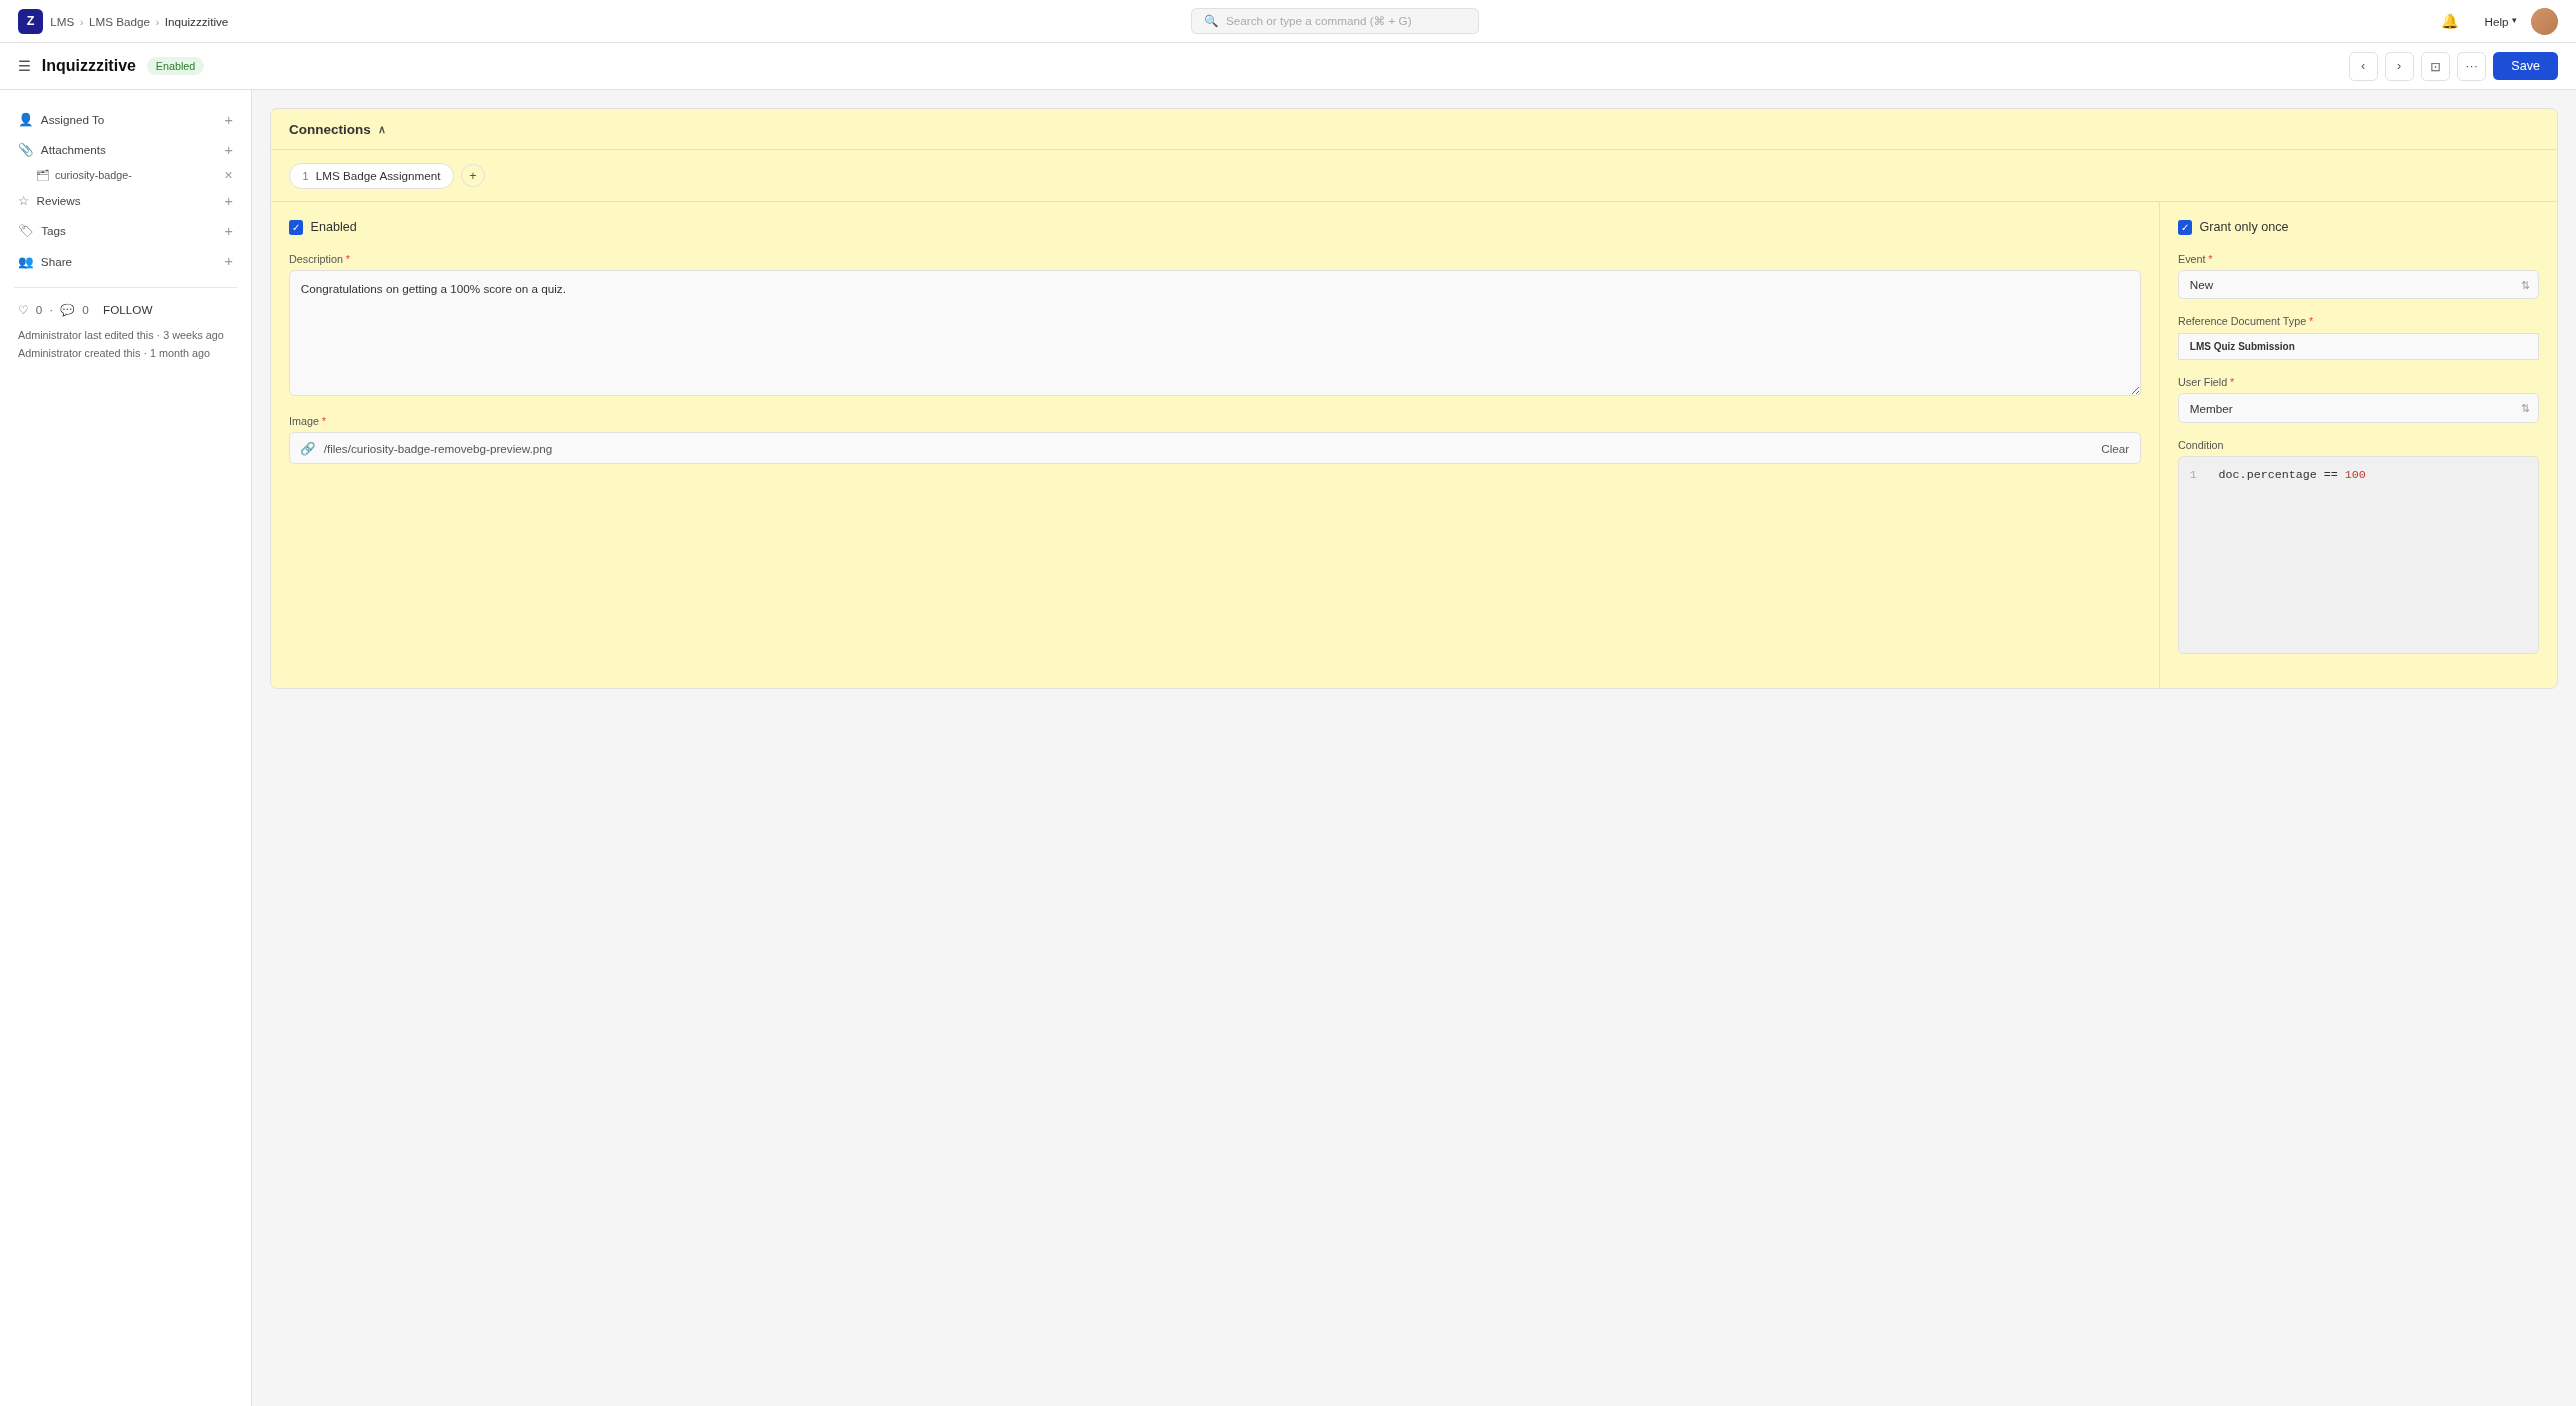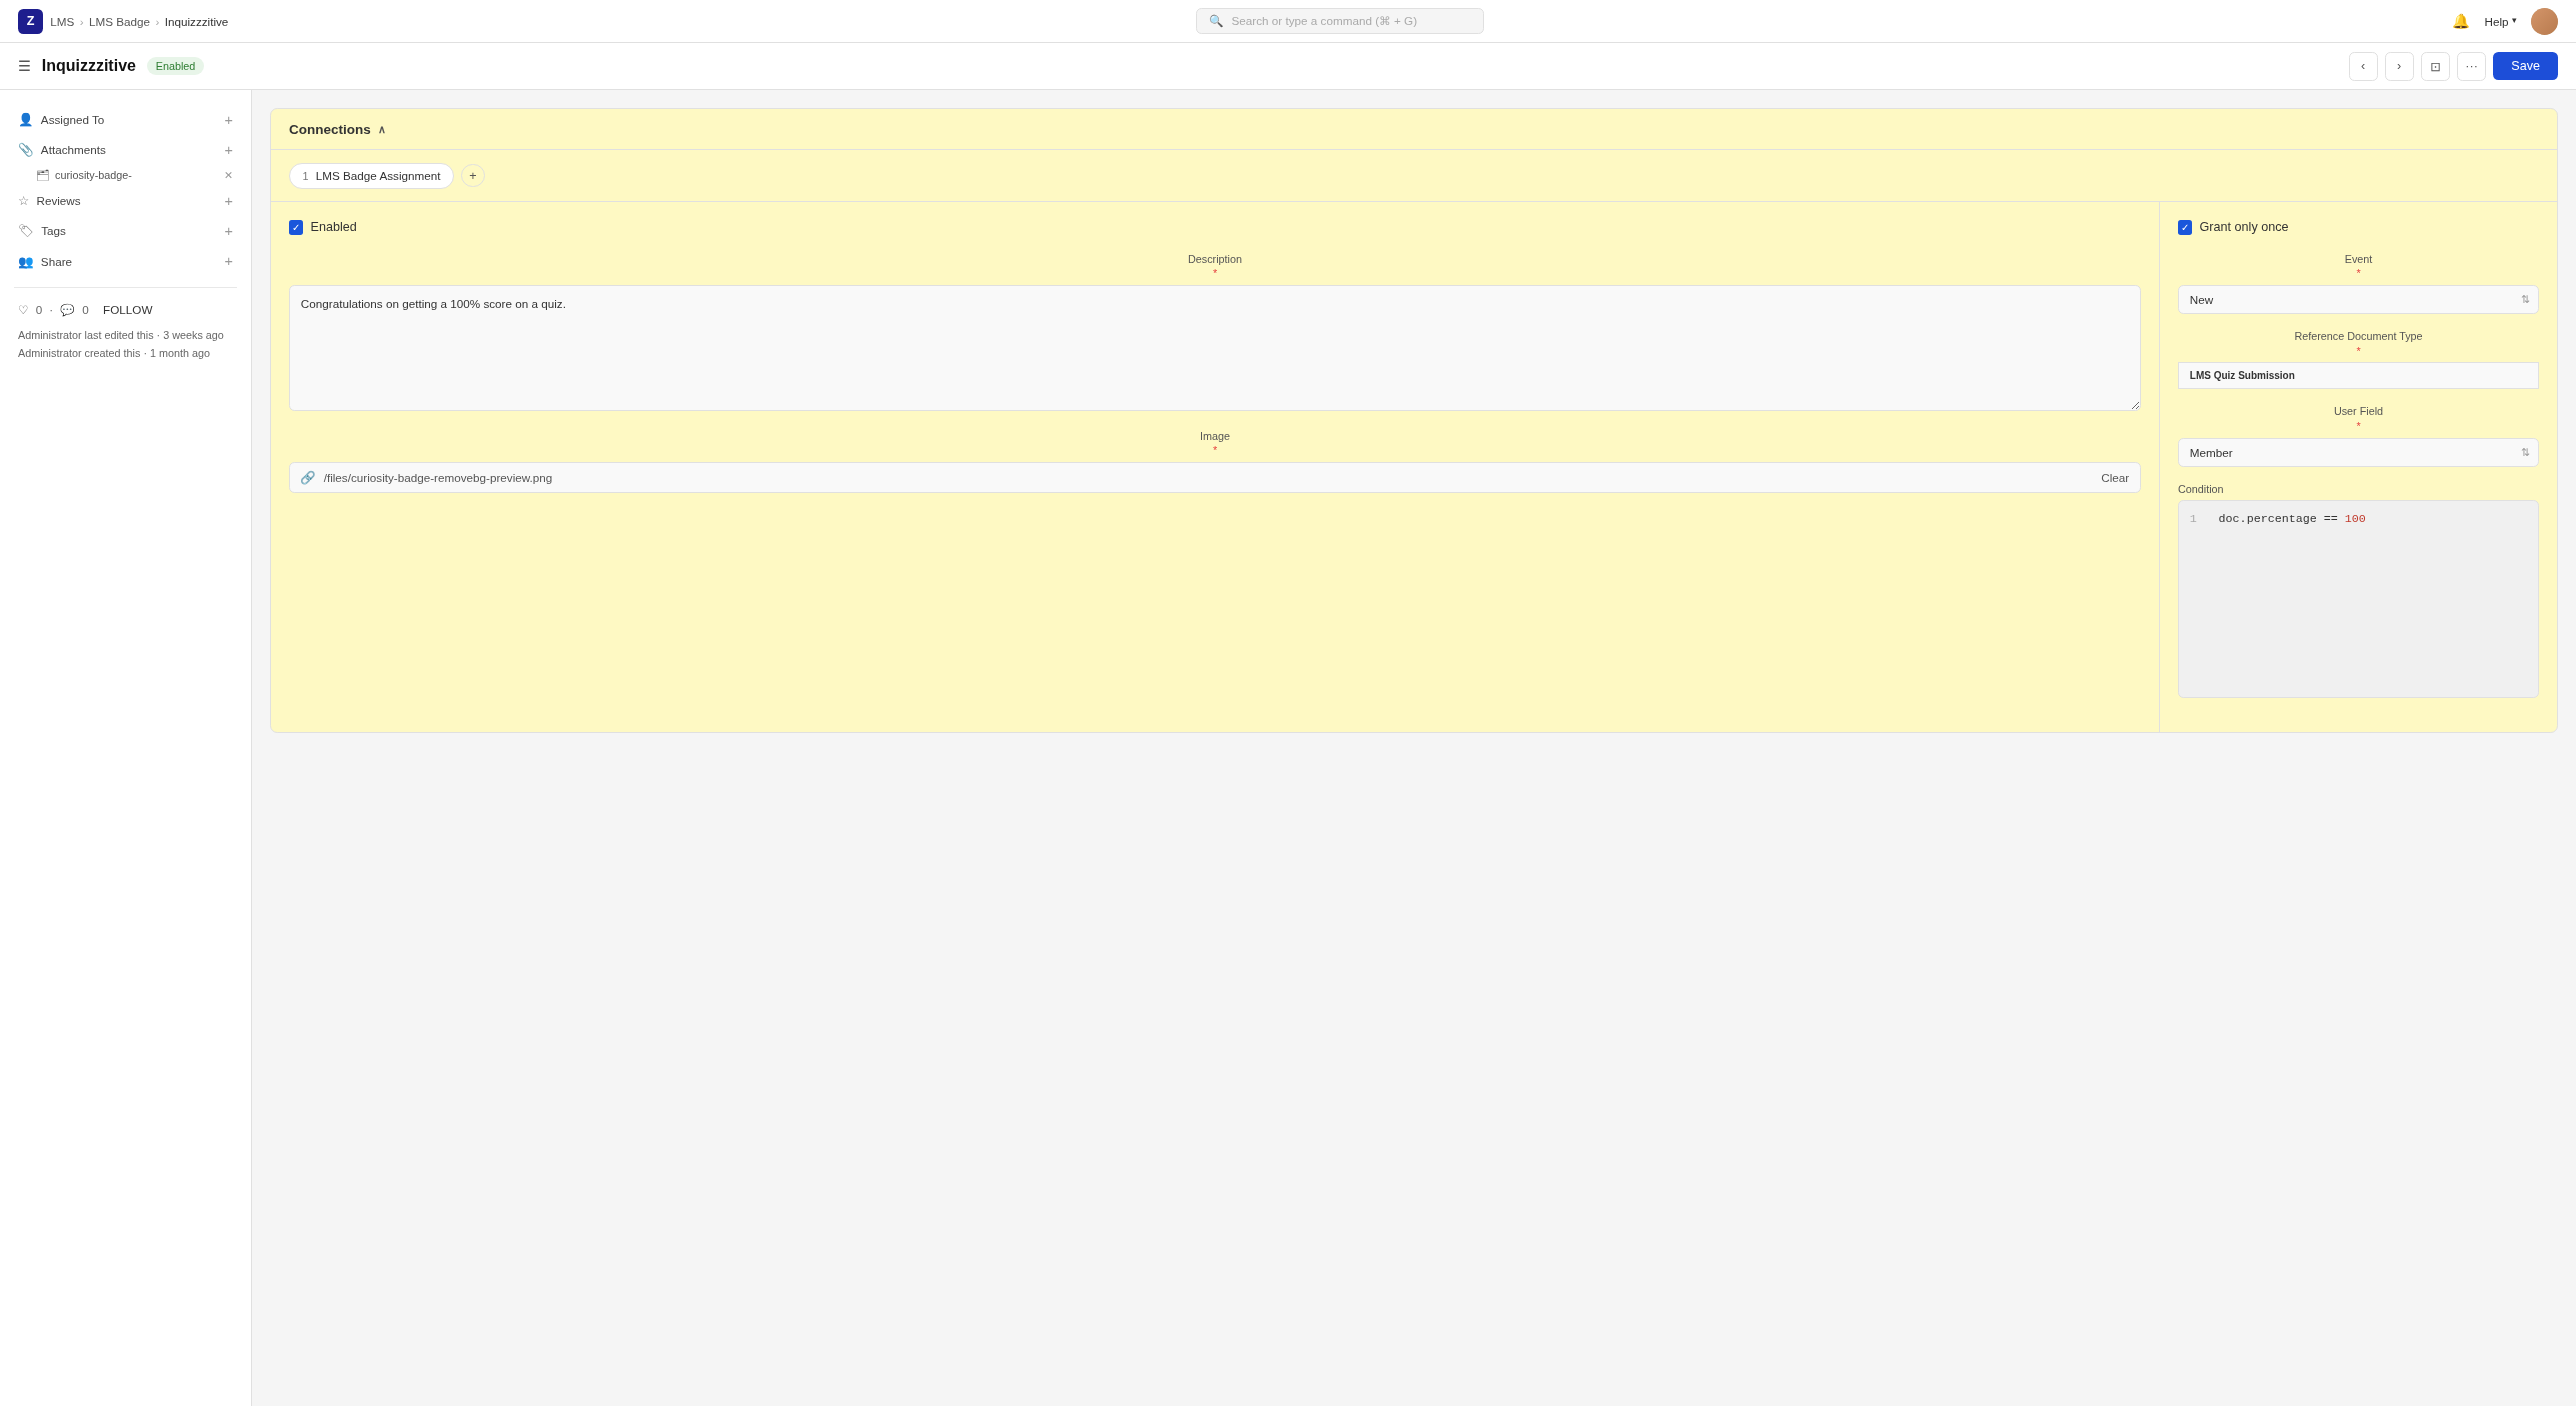--- a/index.html
+++ b/index.html
@@ -18,21 +18,21 @@
     .breadcrumb { display: flex; align-items: center; gap: 5.4px; color: #555; font-size: 11.7px; }
     .breadcrumb-sep { color: #aaa; }
     .breadcrumb-current { color: #333; }
     .topnav-center { flex: 1; display: flex; justify-content: center; }
     .search-bar {
       display: flex; align-items: center; gap: 7.2px; background: #f5f5f5; border: 0.9px solid #e0e0e0;
       border-radius: 5.4px; padding: 5.4px 12.6px; width: 288px; color: #888; font-size: 11.7px;
     }
     .topnav-right { display: flex; align-items: center; gap: 14.4px; }
     .bell-icon { font-size: 14.4px; color: #555; cursor: pointer; }
-    .help-btn { display: flex; align-items: flex-start; gap: 3.6px; color: #333; font-size: 11.7px; cursor: pointer; }
+    .help-btn { display: flex; align-items: flex-start; gap: 3.6px; color: #333; font-size: 11.7px; cursor: pointer; margin-left: 11px; }
     .avatar { width: 27px; height: 27px; border-radius: 50%; background: #c8a882; overflow: hidden; display: flex; align-items: center; justify-content: center; }
     .avatar-img { width: 100%; height: 100%; background: linear-gradient(135deg, #d4956a, #b87a4e); border-radius: 50%; }
 
     
     .page-header {
       display: flex; align-items: center; justify-content: space-between;
       background: #fff; border-bottom: 0.9px solid #e0e0e0; padding: 0 18px; height: 47px;
     }
     .page-header-left { display: flex; align-items: center; gap: 10.8px; }
     .hamburger { font-size: 14.4px; color: #555; cursor: pointer; }
@@ -103,21 +103,21 @@
 
     .checkbox-row { display: flex; align-items: center; gap: 7.2px; margin-bottom: 18px; }
     .checkbox-custom {
       width: 14.4px; height: 14.4px; background: #1a56db; border-radius: 2.7px;
       display: flex; align-items: center; justify-content: center; cursor: pointer; flex-shrink: 0;
     }
     .checkbox-custom .check { color: #fff; font-size: 10px; }
     .checkbox-label { font-size: 12.6px; color: #333; }
 
     .field-group { margin-bottom: 16px; }
-    .field-label { font-size: 10.8px; color: #555; margin-bottom: 5.4px; display: flex; align-items: center; gap: 2.7px; flex-direction: column; }
+    .field-label { font-size: 10.8px; color: #555; margin-bottom: 5.4px; display: flex; align-items: center; gap: 2.7px; }
     .required-star { color: #e53e3e; }
     .textarea-field {
       width: 100%; min-height: 126px; padding: 9px 10.8px; border: 0.9px solid #e0e0e0;
       border-radius: 5.4px; background: #f9f9f9; font-size: 11.7px; color: #333; resize: vertical;
       font-family: inherit; line-height: 1.5;
     }
     .image-field {
       display: flex; align-items: center; justify-content: space-between;
       padding: 7.2px 10.8px; border: 0.9px solid #e0e0e0; border-radius: 5.4px; background: #f9f9f9;
     }

